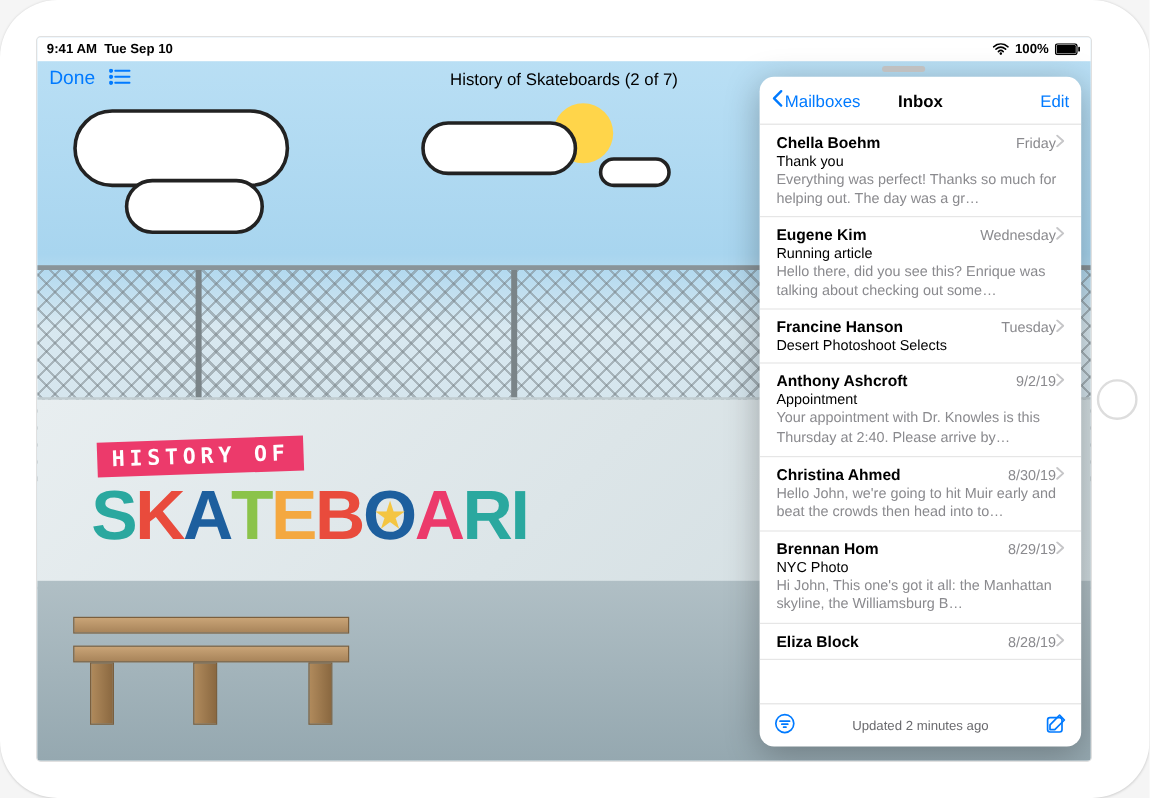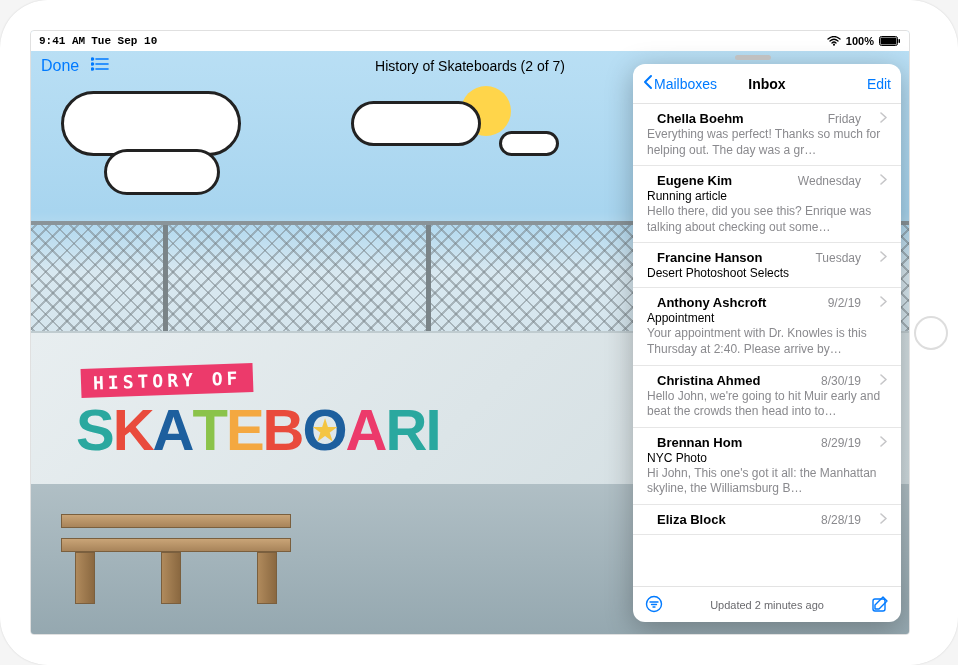--- a/index.html
+++ b/index.html
@@ -47,21 +47,21 @@
       display: flex;
       justify-content: space-between;
       align-items: center;
       padding: 0 8px;
       font-size: 11px;
       font-weight: 600;
       background: #fff;
       position: relative;
       z-index: 5;
     }
-    .status-left { display: flex; gap: 6px; font-family: Liberation Mono, monospace; }
+    .status-left { display: flex; gap: 6px; }
     .status-right { display: flex; gap: 5px; align-items: center; }
     .wifi-icon, .battery-icon { display: inline-flex; }
     
     .main-app {
       position: absolute;
       top: 0; left: 0; right: 0; bottom: 0;
       background: linear-gradient(180deg, #bbe0f5 0%, #a8d5ef 30%, #d8e8f0 40%, #c8d8e0 100%);
       overflow: hidden;
     }
     .app-toolbar {
@@ -295,28 +295,27 @@
     }
     .mail-row-line1 {
       display: flex;
       justify-content: space-between;
       align-items: baseline;
     }
     .mail-sender {
       font-size: 13px;
       font-weight: 600;
       color: #000;
-      margin-left: 10px;
     }
     .mail-date {
       font-size: 12px;
       color: #8a8a8e;
       display: flex;
       align-items: center;
-      gap: 19px;
+      gap: 0;
     }
     .mail-subject {
       font-size: 12px;
       color: #000;
       margin-top: 1px;
     }
     .mail-preview {
       font-size: 12px;
       color: #8a8a8e;
       line-height: 1.3;
@@ -436,20 +435,21 @@
         <div class="mail-row">
           <div class="mail-row-line1">
             <span class="mail-sender">Chella Boehm</span>
             <span class="mail-date">
                 <span>Friday</span>
                 <span class="chevron-right"><svg width="7" height="11" viewBox="0 0 7 11">
                     <polyline points="1,1 6,5.5 1,10" fill="none" stroke="#c6c6c8" stroke-width="1.6" stroke-linecap="round" stroke-linejoin="round"></polyline>
                   </svg></span>
               </span>
           </div>
+          <div class="mail-subject">Thank you</div>
           <div class="mail-preview">Everything was perfect! Thanks so much for helping out. The day was a gr…</div>
         </div>
 
         <div class="mail-row">
           <div class="mail-row-line1">
             <span class="mail-sender">Eugene Kim</span>
             <span class="mail-date">
                 <span>Wednesday</span>
                 <span class="chevron-right"><svg width="7" height="11" viewBox="0 0 7 11">
                     <polyline points="1,1 6,5.5 1,10" fill="none" stroke="#c6c6c8" stroke-width="1.6" stroke-linecap="round" stroke-linejoin="round"></polyline>

